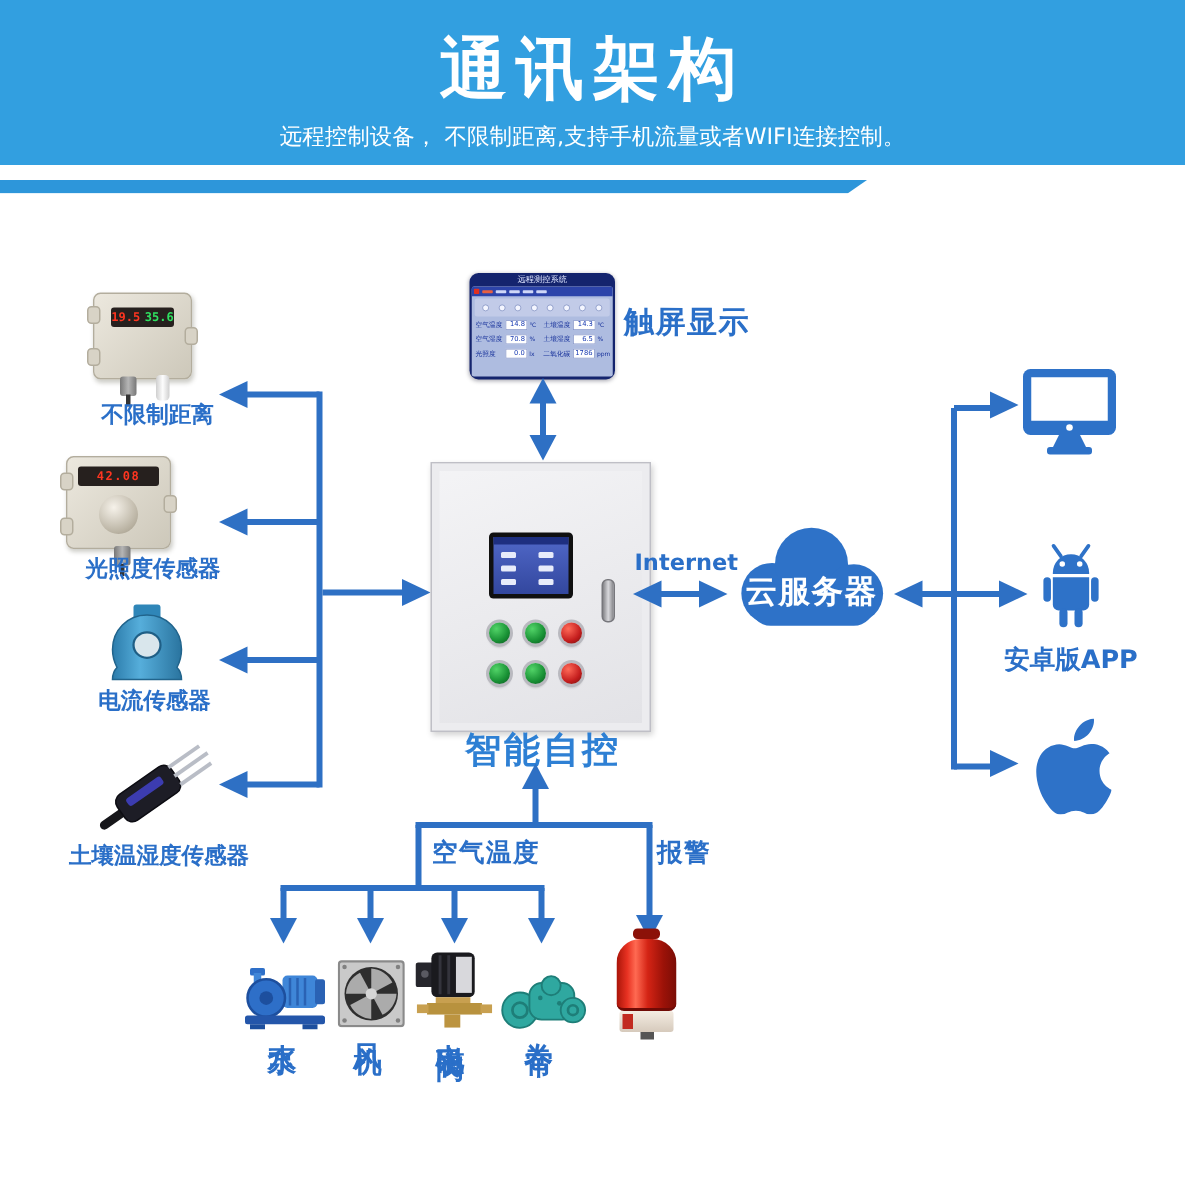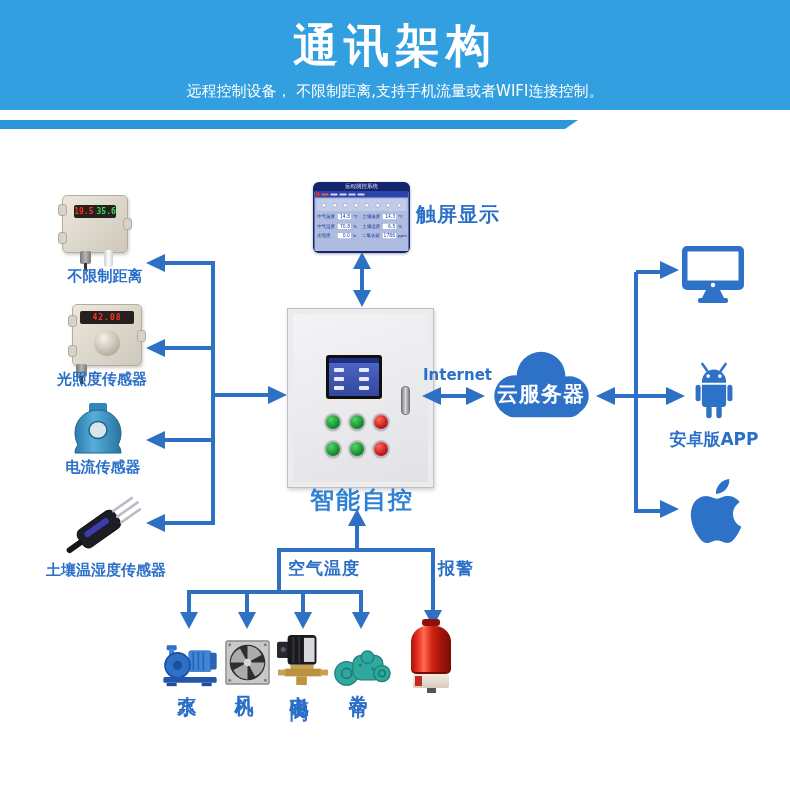--- a/index.html
+++ b/index.html
@@ -166,21 +166,21 @@
         <span class="sd-red">19.5</span>
         <span class="sd-green">35.6</span>
       </div>
     </div>
     <div class="gland" style="left:80px;top:251px;"></div>
     <div class="tube" style="left:104px;top:250px;"></div>
   </div>
   <div class="dlabel" style="left:60px;top:267px;width:90px;text-align:center;font-size:15px;">不限制距离</div>
 
   <div>
-    <div class="sensor-box" style="left:72px;top:304px;width:68px;height:60px;">
+    <div class="sensor-box" style="left:44px;top:304px;width:68px;height:60px;">
       <div class="sensor-ear" style="left:-5px;top:10px;"></div>
       <div class="sensor-ear" style="left:-5px;top:40px;"></div>
       <div class="sensor-ear" style="right:-5px;top:25px;"></div>
       <div class="sensor-disp" style="left:7px;top:6px;width:54px;height:13px;">
         <span class="sd-red" style="letter-spacing:1px;">42.08</span>
       </div>
       <div class="dome" style="left:21px;top:25px;width:26px;height:26px;"></div>
     </div>
     <div class="gland" style="left:76px;top:364px;"></div>
   </div>

